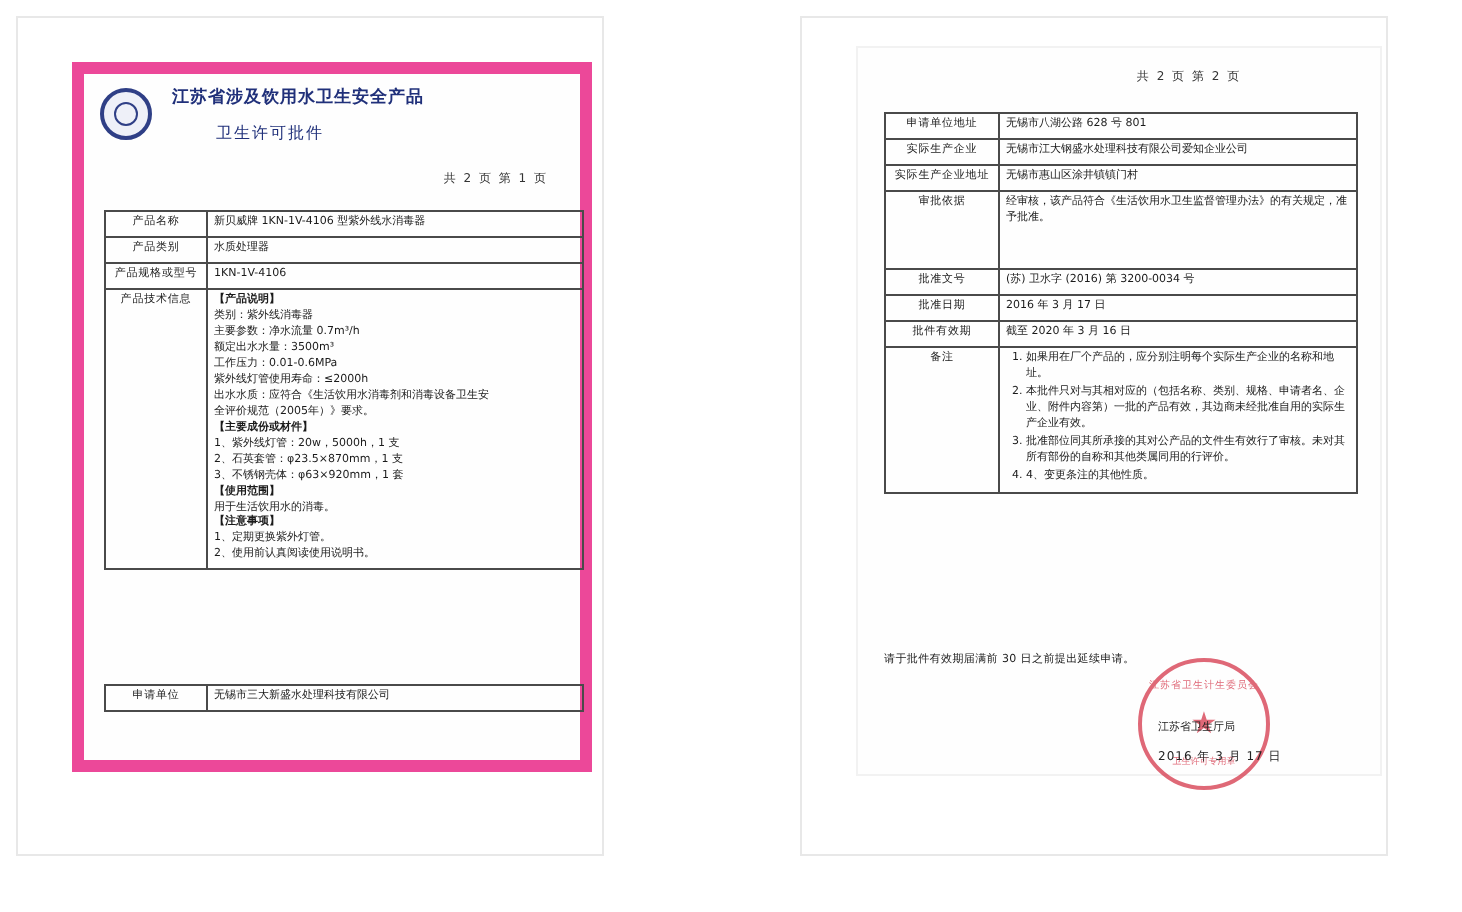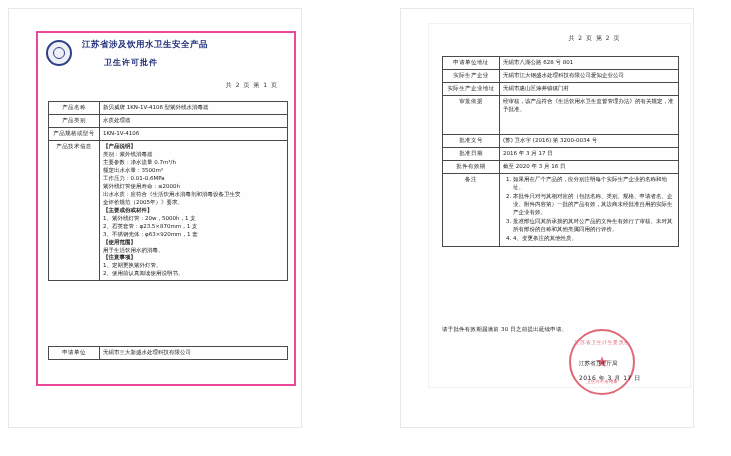--- a/index.html
+++ b/index.html
@@ -35,21 +35,21 @@
   .sheet {
     position: absolute;
     background: #fefefe;
     box-sizing: border-box;
   }
   #sheet-left {
     left: 27px;
     top: 22px;
     width: 260px;
     height: 355px;
-    border: 2px solid #ec4899;
+    border: 6px solid #ec4899;
   }
   #sheet-right {
     left: 27px;
     top: 14px;
     width: 263px;
     height: 365px;
     border: 1px solid #f2f2f2;
   }
 
   
@@ -85,21 +85,21 @@
     font-size: 8.5px;
     font-weight: bold;
     color: #20307a;
     letter-spacing: 0.5px;
   }
   .hdr-sub {
     position: absolute;
     left: 66px;
     top: 24px;
     font-size: 8px;
-    font-weight: bold;
+    font-weight: normal;
     color: #20307a;
     letter-spacing: 1px;
   }
   .pageno {
     text-align: right;
     font-size: 6px;
     color: #333;
     padding-right: 16px;
     letter-spacing: 1px;
   }

